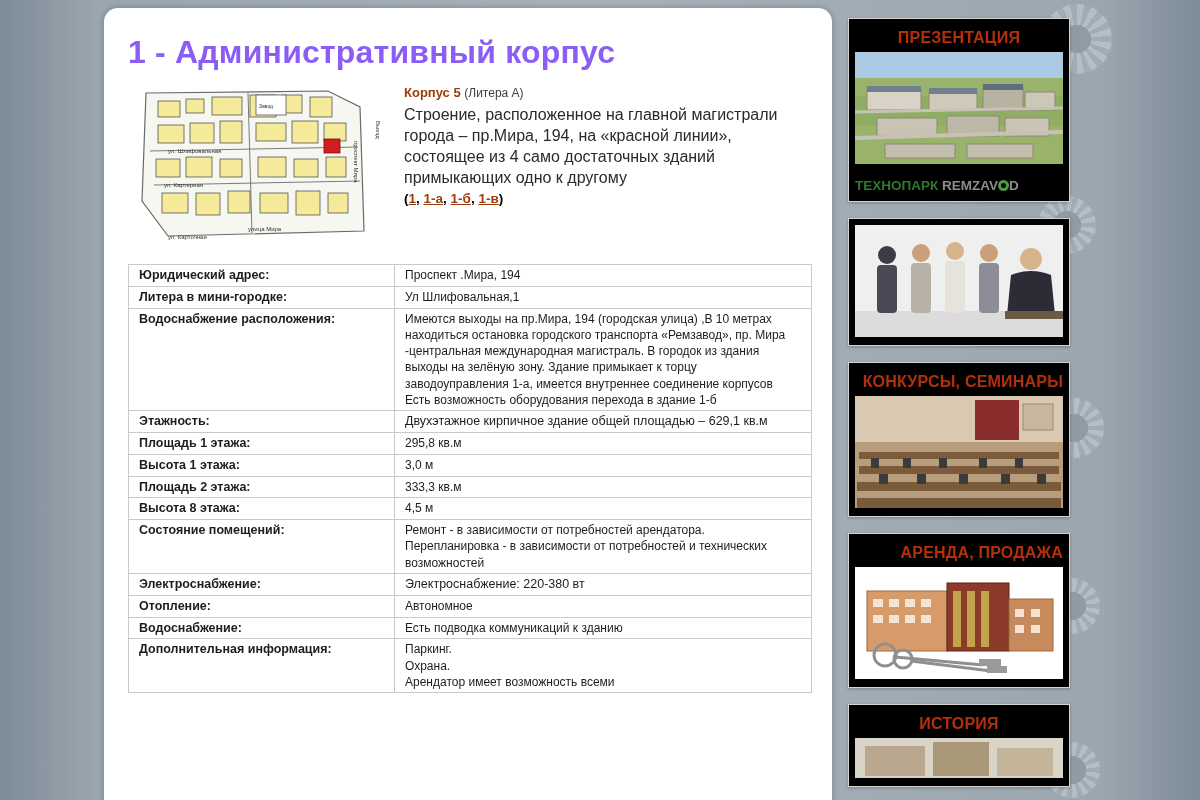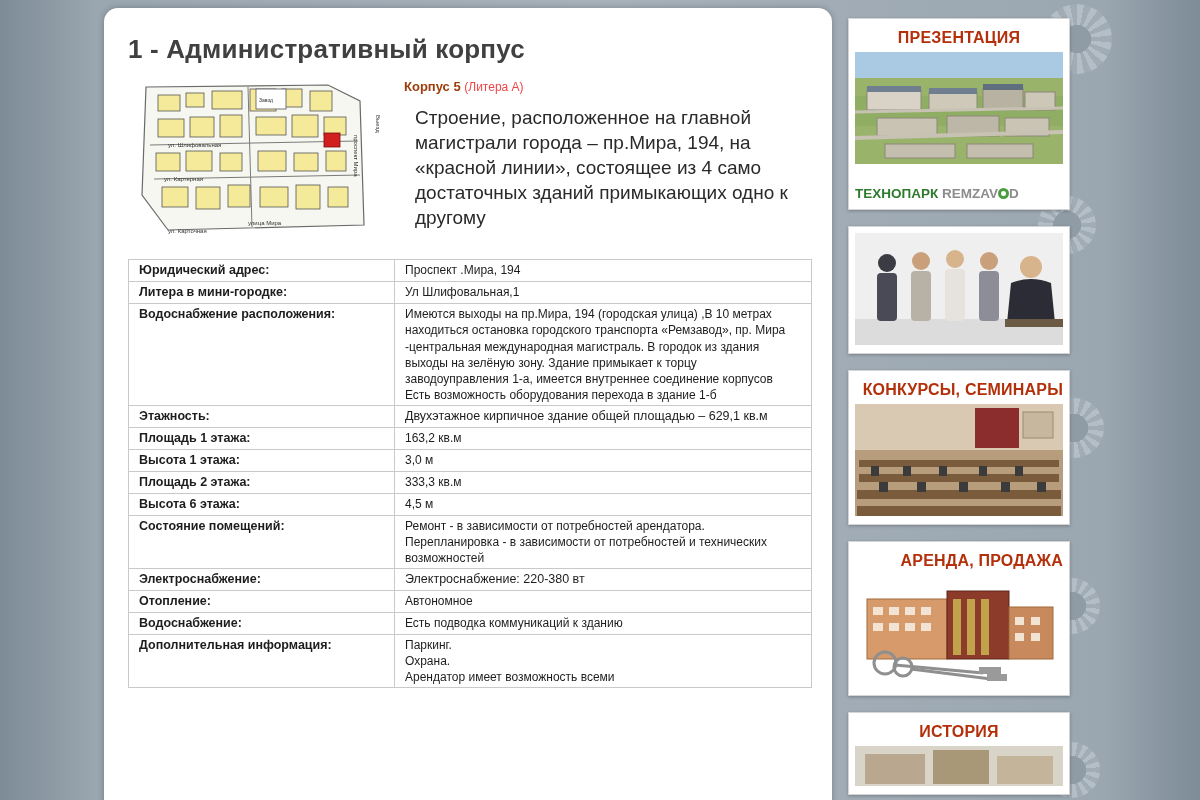--- a/index.html
+++ b/index.html
@@ -24,45 +24,45 @@
     position: absolute;
     left: 104px; top: 8px;
     width: 728px; min-height: 800px;
     background: #ffffff;
     border-radius: 14px 14px 0 0;
     box-shadow: 0 0 6px rgba(0,0,0,0.25);
     padding: 22px 24px 0 24px;
   }
   h1.page-title {
     margin: 4px 0 10px 0;
-    font-size: 26px;
-    color: #404040;
+    font-size: 32px;
+    color: #8b5cf6;
     font-weight: bold;
     letter-spacing: .2px;
   }
   .intro {
     display: flex;
     gap: 14px;
     align-items: flex-start;
   }
   .map-thumb {
     width: 262px; height: 165px;
     flex: 0 0 262px;
     position: relative;
     background: #ffffff;
     overflow: hidden;
   }
   .map-thumb svg { display:block; }
   .intro-text { flex: 1 1 auto; padding-top: 4px; }
   .korpus-line { margin: 0 0 4px 0; font-size: 13px; }
   .korpus-line .k-main { color: #9c3d0b; font-weight: bold; }
-  .korpus-line .k-sub { color: #ef4444; font-size: 12px; }
+  .korpus-line .k-sub { color: #404040; font-size: 12px; }
   .intro-desc {
-    margin: 11px;
-    font-size: 19px;
+    margin: 0;
+    font-size: 16px;
     color: #2a2a2a;
     line-height: 1.32;
   }
   .links-line { margin-top: 3px; font-size: 13.5px; font-weight: bold; }
   .links-line a { color: #9c3d0b; text-decoration: underline; }
   
   table.info {
     margin-top: 18px;
     width: 684px;
     border-collapse: collapse;
@@ -84,21 +84,21 @@
   table.info td.val.bold-all { font-weight: normal; font-size: 12.5px; }
   
   .rail {
     position: absolute;
     left: 848px; top: 18px;
     width: 222px;
   }
   .rail-card {
     position: relative;
     width: 222px;
-    background: #ffffff;
+    background: #000000;
     border: 1px solid #d4d4d4;
     box-shadow: 0 1px 3px rgba(0,0,0,.25);
     margin-bottom: 16px;
     padding: 6px 6px 8px 6px;
   }
   .rail-title {
     text-align: center;
     font-weight: bold;
     font-size: 16px;
     color: #b3300a;
@@ -107,21 +107,21 @@
   }
   .rail-title.left { text-align: right; padding-left: 4px; }
   .rail-img {
     width: 208px; height: 112px;
     margin: 0 auto;
     position: relative;
     overflow: hidden;
     background: #ddd;
   }
   .rail-foot {
-    padding-top: 22px;
+    padding-top: 14px;
     text-align: left;
     font-size: 13.5px;
     font-weight: bold;
   }
   .rail-foot .t1 { color: #2d7a2d; }
   .rail-foot .t2 { color: #8c8c8c; }
   .gearlogo {
     display: inline-block;
     width: 11px; height: 11px;
     border-radius: 50%;
@@ -219,20 +219,26 @@
           </g>
         </svg>
       </div>
 
       <div class="intro-text">
         <p class="korpus-line">
           <span class="k-main">Корпус 5</span>
           <span class="k-sub">(Литера А)</span>
         </p>
         <p class="intro-desc">Строение, расположенное на главной магистрали города – пр.Мира, 194, на «красной линии», состоящее из 4 само достаточных зданий примыкающих одно к другому</p>
+        <p class="links-line">
+          (<a href="#">1</a>,
+          <a href="#">1-а</a>,
+          <a href="#">1-б</a>,
+          <a href="#">1-в</a>)
+        </p>
       </div>
     </div>
 
     <table class="info">
       <tbody id="table-body">
           <tr>
             <td class="lbl">Юридический адрес:</td>
             <td class="val">Проспект .Мира, 194</td>
           </tr>
           <tr>
@@ -242,32 +248,32 @@
           <tr>
             <td class="lbl">Водоснабжение расположения:</td>
             <td class="val">Имеются выходы на пр.Мира, 194 (городская улица) ,В 10 метрах находиться остановка городского транспорта «Ремзавод», пр. Мира -центральная международная магистраль. В городок из здания  выходы на зелёную зону.  Здание  примыкает к торцу заводоуправления 1-а, имеется  внутреннее соединение корпусов Есть возможность оборудования перехода в здание 1-б</td>
           </tr>
           <tr>
             <td class="lbl">Этажность:</td>
             <td class="val bold-all">Двухэтажное кирпичное здание  общей площадью –  629,1 кв.м</td>
           </tr>
           <tr>
             <td class="lbl">Площадь 1 этажа:</td>
-            <td class="val">163,2 кв.м</td>
+            <td class="val">295,8 кв.м</td>
           </tr>
           <tr>
             <td class="lbl">Высота  1 этажа:</td>
             <td class="val">3,0 м</td>
           </tr>
           <tr>
             <td class="lbl">Площадь 2 этажа:</td>
             <td class="val">333,3 кв.м</td>
           </tr>
           <tr>
-            <td class="lbl">Высота  6 этажа:</td>
+            <td class="lbl">Высота  8 этажа:</td>
             <td class="val">4,5 м</td>
           </tr>
           <tr>
             <td class="lbl">Состояние помещений:</td>
             <td class="val">Ремонт - в зависимости от потребностей арендатора. Перепланировка -  в зависимости от потребностей и технических возможностей</td>
           </tr>
           <tr>
             <td class="lbl">Электроснабжение:</td>
             <td class="val bold-all">Электроснабжение: 220-380 вт</td>
           </tr>

